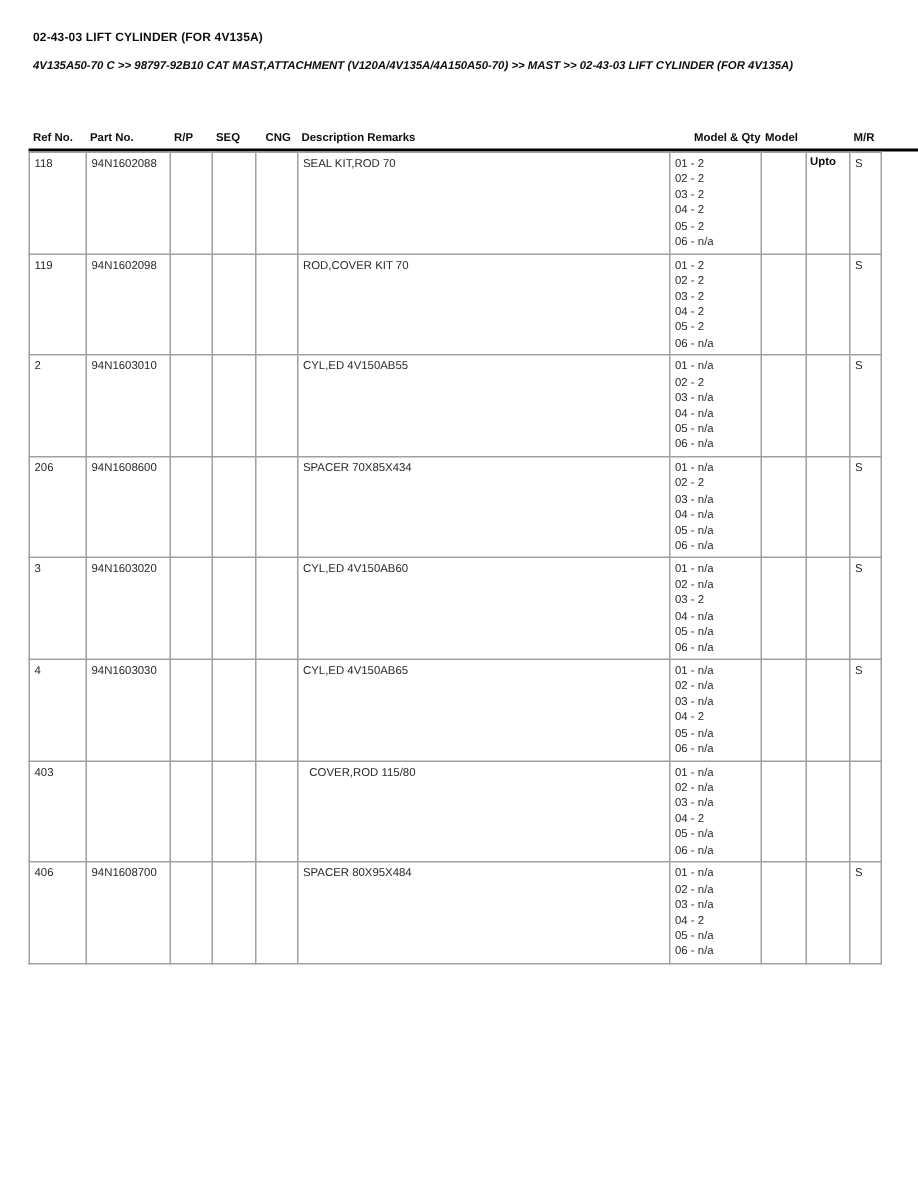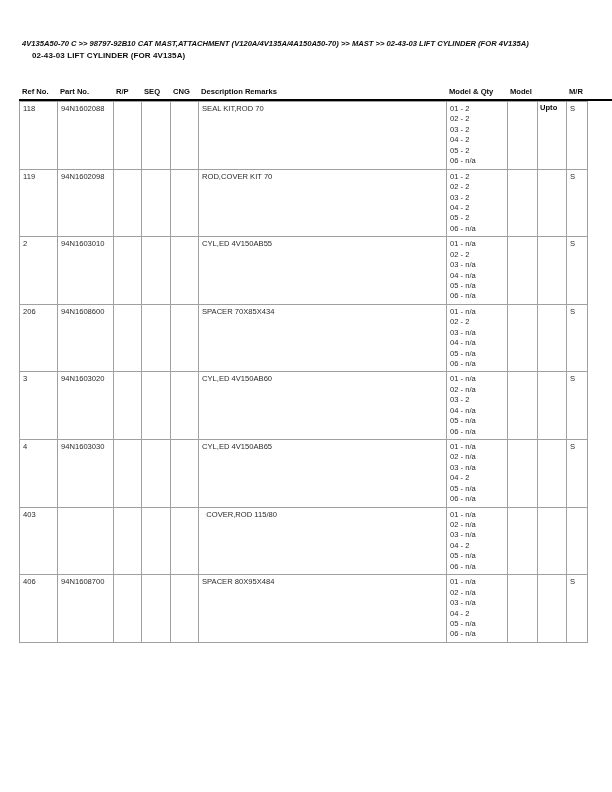--- a/index.html
+++ b/index.html
@@ -5,45 +5,45 @@
   html, body { margin: 0; padding: 0; }
   body {
     width: 612px; height: 792px;
     position: relative;
     background: #ffffff;
     font-family: "Liberation Sans", sans-serif;
     color: #000;
     overflow: hidden;
   }
   .page-title {
-    position: absolute; left: 32px; top: 20px;
+    position: absolute; left: 22px; top: 20px;
     font-size: 8px; font-weight: bold; color: #0d0d0d;
-    white-space: nowrap; letter-spacing: 0.1px; margin-top: 31px;
+    white-space: nowrap; letter-spacing: 0.1px;
   }
   .breadcrumb {
     position: absolute; left: 22px; top: 39px; width: 576px;
     font-size: 7.6px; font-weight: bold; color: #0d0d0d;
     line-height: 10.4px;
     font-style: italic;
   }
   .col-headers {
     position: absolute; left: 19px; top: 87px; width: 593px;
     display: flex; font-size: 7.6px; font-weight: bold; color: #0d0d0d;
   }
   .col-headers span {
     box-sizing: border-box; padding-left: 3px;
     white-space: nowrap; overflow: visible;
   }
   .w-ref  { width: 38px; }
   .w-part { width: 56px; }
   .w-rp   { width: 28px; }
   .w-seq  { width: 29px; }
-  .w-cng  { width: 28px; }
+  .w-cng  { width: 28px; text-align: center; }
   .w-desc { width: 248px; }
-  .w-qty  { width: 61px; }
+  .w-qty  { width: 61px; text-align: right; }
   .w-from { width: 30px; }
   .w-upto { width: 29px; margin-top: 16px; }
   .w-mr   { width: 21px; }
   .header-rule {
     position: absolute; left: 19px; top: 99px;
     width: 593px; height: 2px; background: #000000;
   }
   table.parts {
     position: absolute; left: 19px; top: 101px;
     width: 568px; border-collapse: collapse; table-layout: fixed;

